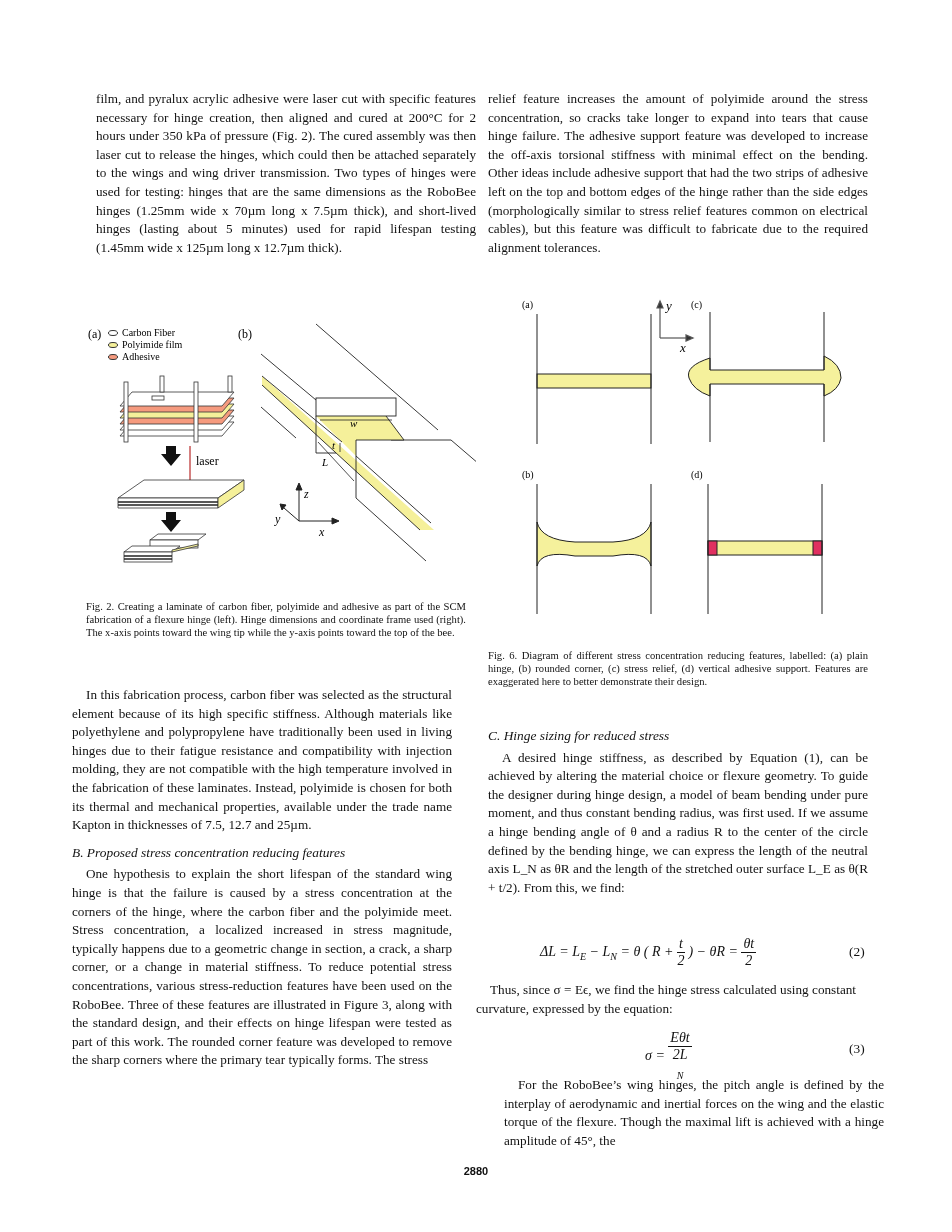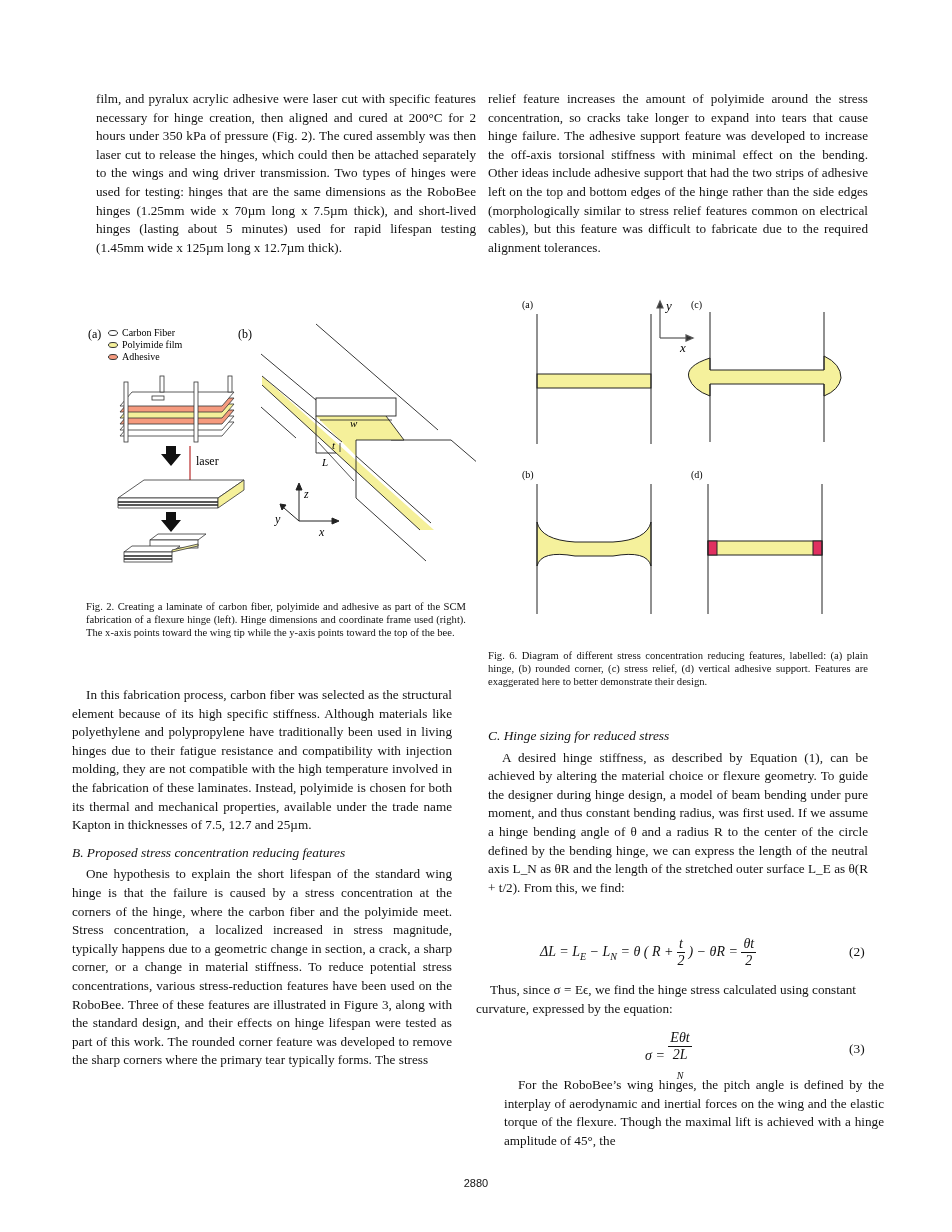--- a/index.html
+++ b/index.html
@@ -7,21 +7,21 @@
          font-family:"Liberation Serif", "DejaVu Serif", serif; color:#111; }
   .col { position:absolute; width:380px; font-size:13.2px; line-height:18.6px; text-align:justify; hyphens:auto; }
   .col p { margin:0; }
   .indent { text-indent:14px; }
   .heading { font-style:italic; margin:0; font-size:13.4px; line-height:18.6px; }
   .caption { font-size:10.6px; line-height:13.2px; text-align:justify; }
   .abs { position:absolute; }
   .eq { position:absolute; font-size:14px; font-style:normal; }
   .eqnum { position:absolute; font-size:13.4px; }
   .pagenum { position:absolute; left:0; width:952px; top:1165px; text-align:center;
-             font-family:"Liberation Sans", sans-serif; font-weight:normal; font-size:11px;margin-top:12px; }
+             font-family:"Liberation Sans", sans-serif; font-weight:bold; font-size:11px; }
   svg text { font-family:"Liberation Serif", serif; }
   .ital { font-style:italic; }
   .frac { display:inline-block; vertical-align:middle; text-align:center; }
   .frac span { display:block; line-height:16px; }
   .frac .num { border-bottom:1px solid #111; padding:0 2px; }
 </style>
 </head>
 <body>
 
 <div class="col" style="left:96px; top:90px;">

